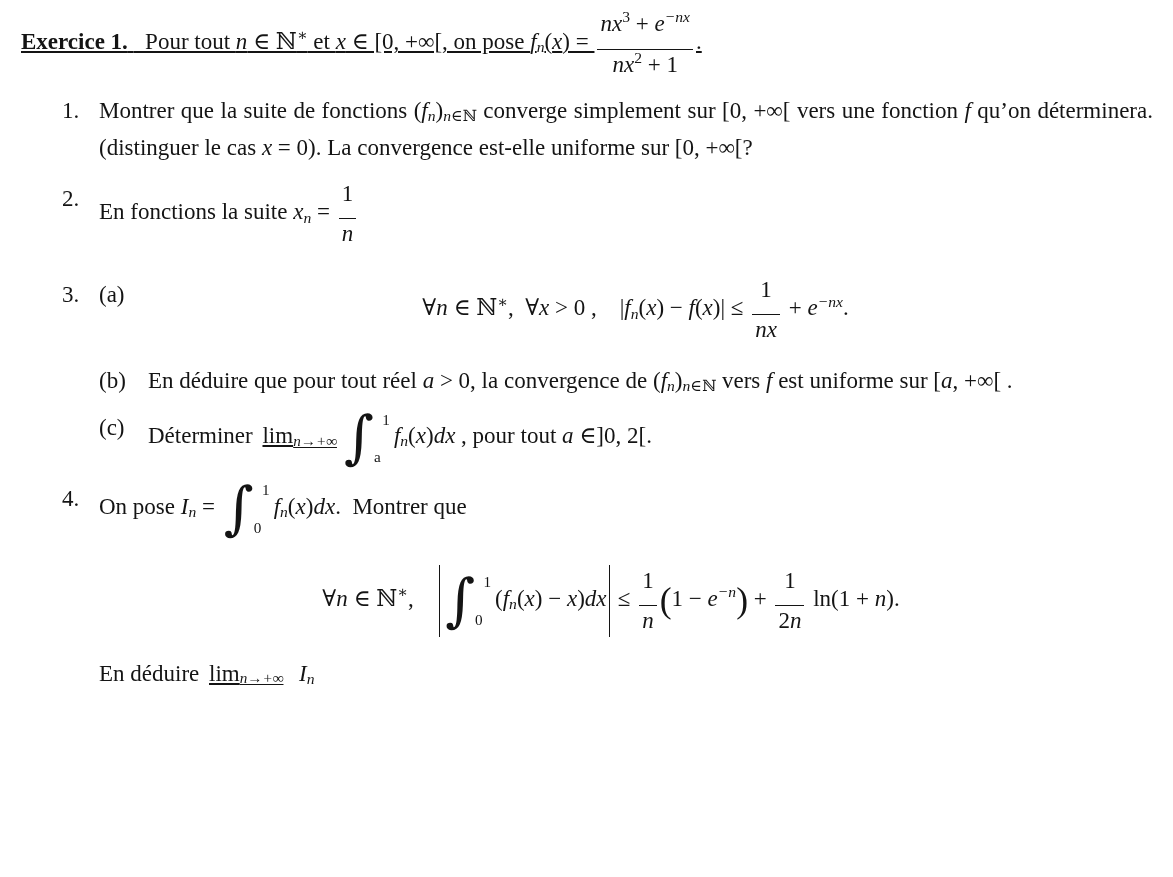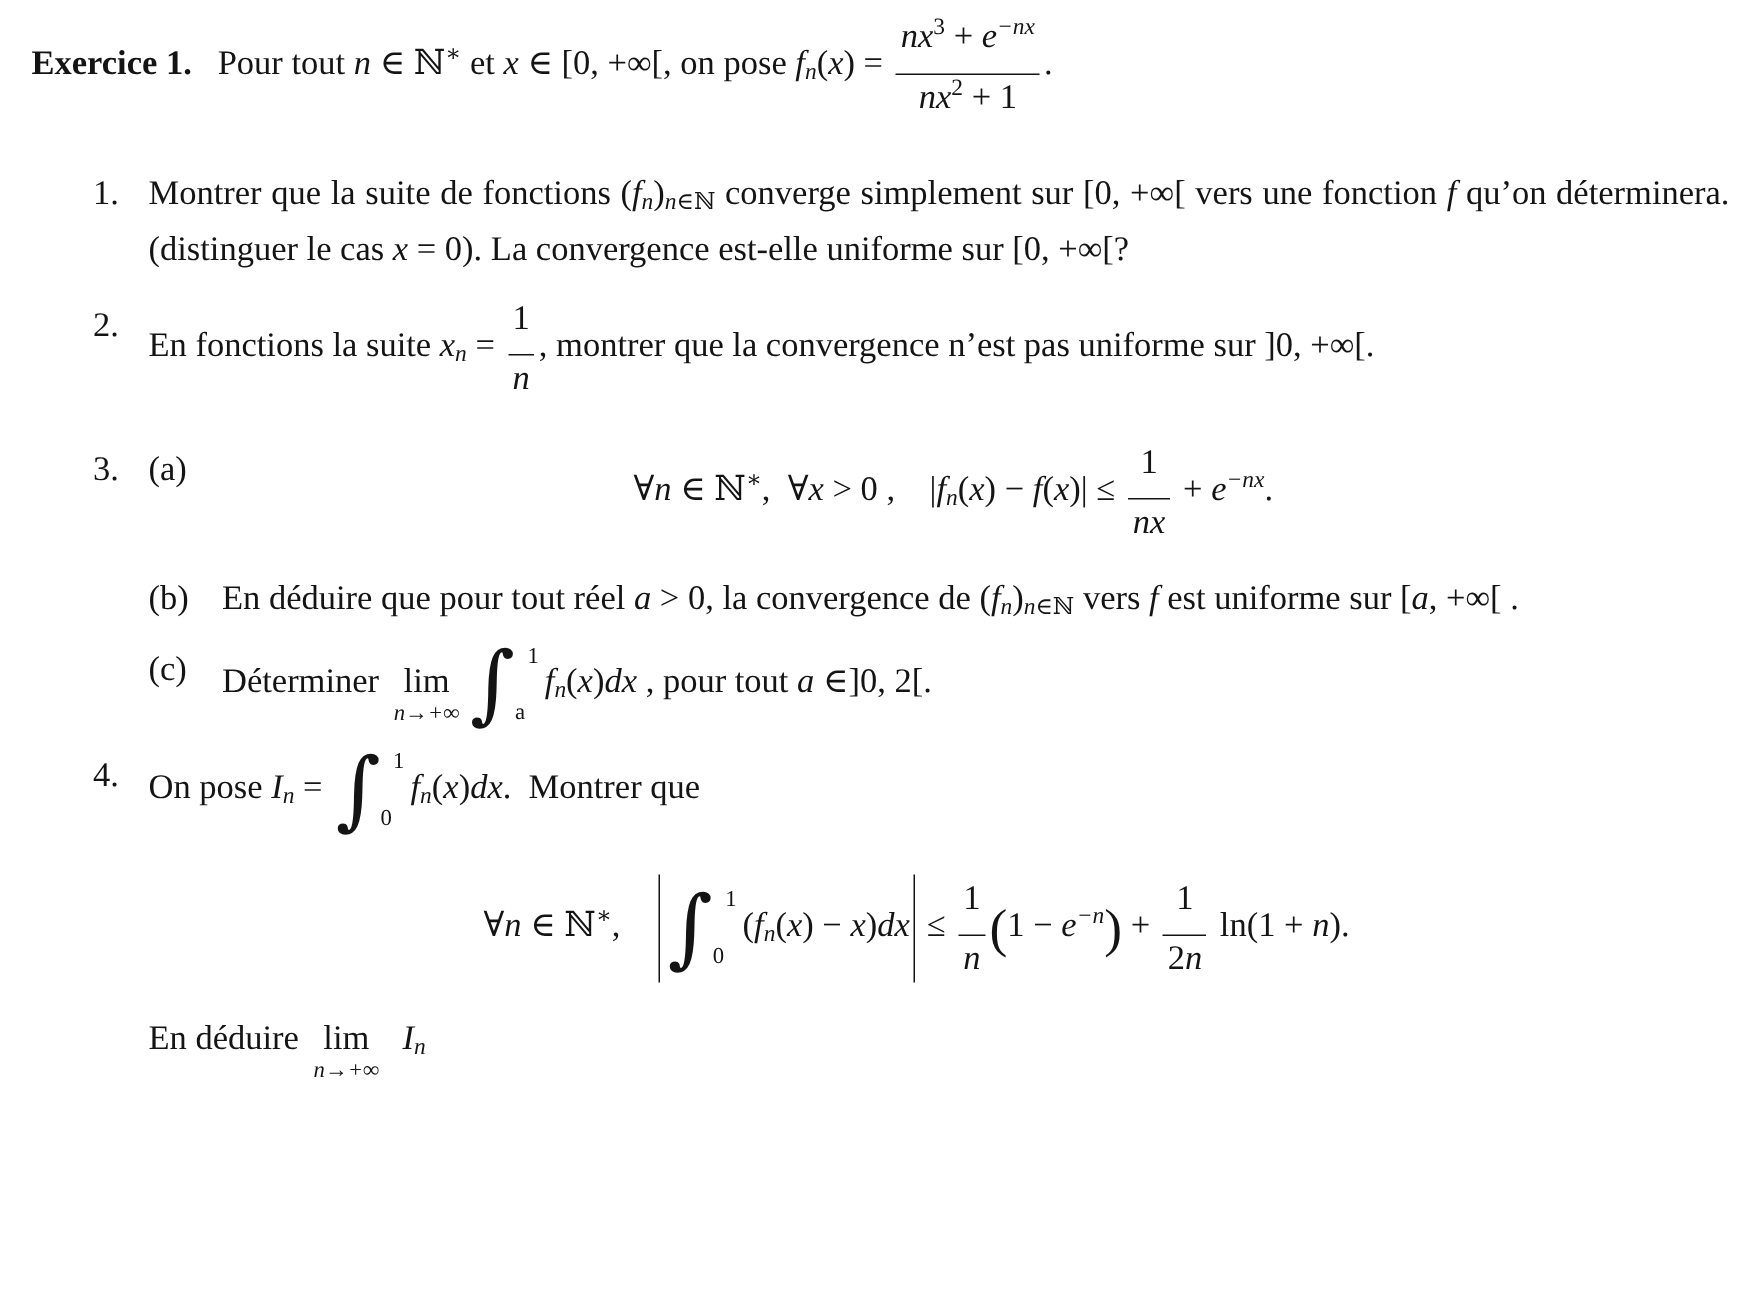--- a/index.html
+++ b/index.html
@@ -8,42 +8,42 @@
     box-sizing:border-box;width:1173px;height:877px;
     padding:10px 20px 0 21px;
     font-family:"Liberation Serif","DejaVu Serif","DejaVu Sans",serif;
     font-size:23px;line-height:1.62;color:#141414;
   }
   p{margin:0;}
   .bf{font-weight:bold;}
   .it{font-style:italic;}
   .rm{font-style:normal;}
   .just{text-align:justify;margin-top:12px;}
-  .header{margin-bottom:32px;}
+  .header{margin-bottom:14px;text-decoration:underline;}
   .item{position:relative;padding-left:78px;margin-bottom:13px;}
   .item-no{position:absolute;left:41px;top:0;}
   .subitem{position:relative;padding-left:49px;margin-bottom:10px;}
   .sub-tag{position:absolute;left:0;top:0;}
   .display{text-align:center;margin:28px 0 18px -30px;}
   .sup{font-size:0.68em;vertical-align:0.55em;line-height:0;}
   .sub{font-size:0.68em;vertical-align:-0.22em;line-height:0;}
   .frac{display:inline-block;vertical-align:middle;text-align:center;
         line-height:1.2;margin:0 3px;}
   .frac .num{display:block;padding:0 3px 11px;border-bottom:1.4px solid currentColor;}
   .frac .den{display:block;padding:1px 3px 0;}
   .int-wrap{display:inline-flex;align-items:center;vertical-align:middle;
             margin:0 4px 0 3px;}
   .int-sign{font-size:2.5em;line-height:1;font-family:"DejaVu Serif",serif;}
   .int-lims{display:inline-flex;flex-direction:column;justify-content:space-between;
             align-self:stretch;align-items:flex-start;font-size:0.66em;
             line-height:1;padding:0.15em 0;}
   .int-top{margin-left:0.55em;}
   .int-bot{margin-left:0;}
-  .lim-wrap{display:inline-flex;flex-direction:column;align-items:center;
-            line-height:1.05;margin:0 4px;}
+  .lim-wrap{display:inline-flex;flex-direction:row;align-items:flex-end;
+            line-height:1.05;margin:0 4px;text-decoration:underline;}
   .lim-under{font-size:0.66em;margin-top:2px;}
   .bigbar{display:inline-block;width:1.5px;background:currentColor;height:3.1em;
           vertical-align:middle;margin:0 2px;}
   .bigparen{font-size:1.55em;vertical-align:-0.18em;line-height:0;}
 </style>
 </head>
 <body>
 
 <div class="page">
 
@@ -52,21 +52,21 @@
     <span><span class="rm"> Pour tout </span><span class="it">n</span><span class="rm"> ∈ ℕ</span><span class="sup rm">∗</span><span class="rm"> et </span><span class="it">x</span><span class="rm"> ∈ [0, +∞[, on pose </span><span class="it">f</span><span class="sub it">n</span><span class="rm">(</span><span class="it">x</span><span class="rm">) = </span><span class="frac"><span class="num"><span class="it">nx</span><span class="sup rm">3</span><span class="rm"> + </span><span class="it">e</span><span class="sup it">−nx</span></span><span class="den"><span class="it">nx</span><span class="sup rm">2</span><span class="rm"> + 1</span></span></span><span class="rm">.</span></span>
   </p>
 
   <div class="item">
     <span class="item-no">1.</span>
     <p class="just"><span class="rm">Montrer que la suite de fonctions (</span><span class="it">f</span><span class="sub it">n</span><span class="rm">)</span><span class="sub rm"><span class="it">n</span><span class="rm">∈ℕ</span></span><span class="rm"> converge simplement sur [0, +∞[ vers une fonction </span><span class="it">f</span><span class="rm"> qu’on déterminera. (distinguer le cas </span><span class="it">x</span><span class="rm"> = 0). La convergence est-elle uniforme sur [0, +∞[?</span></p>
   </div>
 
   <div class="item">
     <span class="item-no">2.</span>
-    <p class="just"><span class="rm">En fonctions la suite </span><span class="it">x</span><span class="sub it">n</span><span class="rm"> = </span><span class="frac"><span class="num"><span class="rm">1</span></span><span class="den"><span class="it">n</span></span></span><span class="rm">, montrer que la convergence n’est pas uniforme sur ]0, +∞[.</span></p>
+    <p class="just"><span class="rm">En fonctions la suite </span><span class="it">x</span><span class="sub it">n</span><span class="rm"> = </span><span class="frac"><span class="num"><span class="rm">1</span></span><span class="den"><span class="it">n</span></span></span></p>
   </div>
 
   <div class="item">
     <span class="item-no">3.</span>
 
     <div class="subitem">
       <span class="sub-tag">(a)</span>
       <div class="display"><span class="rm">∀</span><span class="it">n</span><span class="rm"> ∈ ℕ</span><span class="sup rm">∗</span><span class="rm">, ∀</span><span class="it">x</span><span class="rm"> &gt; 0 ,  |</span><span class="it">f</span><span class="sub it">n</span><span class="rm">(</span><span class="it">x</span><span class="rm">) − </span><span class="it">f</span><span class="rm">(</span><span class="it">x</span><span class="rm">)| ≤ </span><span class="frac"><span class="num"><span class="rm">1</span></span><span class="den"><span class="it">nx</span></span></span><span class="rm"> + </span><span class="it">e</span><span class="sup it">−nx</span><span class="rm">.</span></div>
     </div>
 

